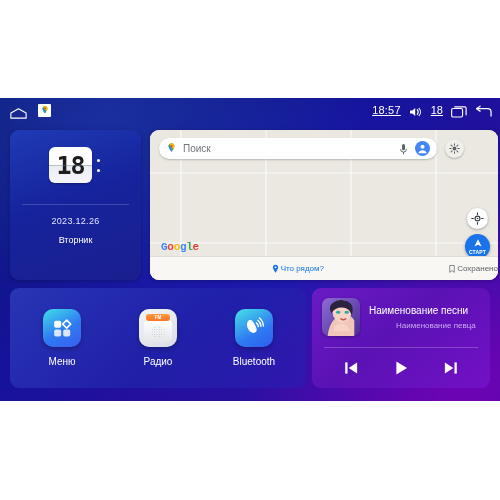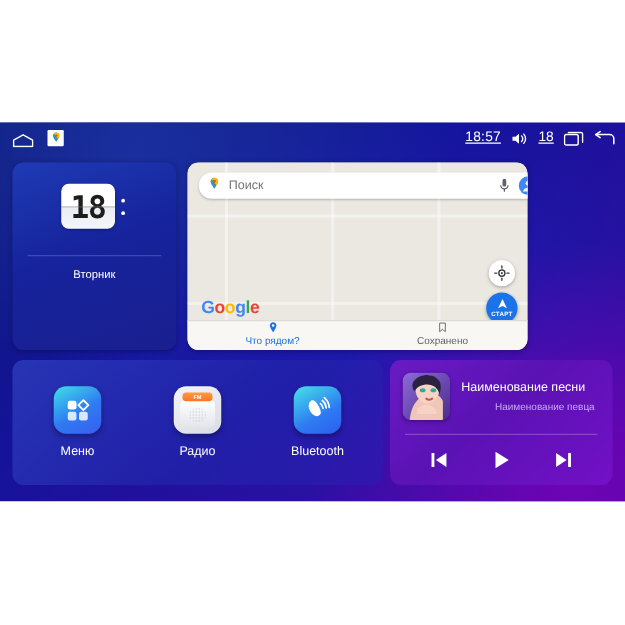--- a/index.html
+++ b/index.html
@@ -86,21 +86,21 @@
   .clock-date {
     text-align: center; color: #dfe4ff; font-size: 9px;
     margin-top: 11px; letter-spacing: .3px;
   }
   .clock-day {
     text-align: center; color: #ffffff; font-size: 9px; margin-top: 9px;
   }
 
   
   #map-widget {
-    left: 150px; top: 32px; width: 272px; height: 150px;
+    left: 150px; top: 32px; width: 348px; height: 150px;
     background: #eae7e0; overflow: hidden;
     box-shadow: 0 1px 4px rgba(0,0,0,.25);
   }
   .map-canvas {
     position: absolute; inset: 0;
     background:
       linear-gradient(90deg, rgba(255,255,255,.45) 0 2px, rgba(0,0,0,0) 2px) 30px 0/85px 100%,
       linear-gradient(0deg, rgba(255,255,255,.4) 0 2px, rgba(0,0,0,0) 2px) 0 44px/100% 70px,
       #eae8e1;
   }
@@ -134,33 +134,33 @@
     position: absolute; right: 8px; top: 104px;
     width: 25px; height: 25px; border-radius: 50%;
     background: #1a73e8; box-shadow: 0 1px 3px rgba(0,0,0,.35);
     display: flex; flex-direction: column; align-items: center; justify-content: center;
   }
   .start-btn .lbl {
     font-size: 5px; color: #fff; font-weight: 700; letter-spacing: .2px; margin-top: 1px;
   }
   .google-logo {
     position: absolute; left: 11px; bottom: 27px;
-    font-size: 14px; font-weight: 700; letter-spacing: -.3px;
-    font-family: Liberation Sans, sans-serif;
+    font-size: 11px; font-weight: 700; letter-spacing: -.3px;
+    font-family: Liberation Mono, monospace;
   }
   .google-logo .b { color: #4285f4; } .google-logo .r { color: #ea4335; }
   .google-logo .y { color: #fbbc05; } .google-logo .g { color: #34a853; }
   .map-tabs {
     position: absolute; left: 0; right: 0; bottom: 0; height: 24px;
     background: #f8f7f4; border-top: 1px solid #dedbd4;
     display: flex;
   }
   .map-tab {
-    flex: 1; display: flex; flex-direction: column;
-    align-items: center; justify-content: flex-start; gap: 1px;
+    flex: 1; display: flex; flex-direction: row;
+    align-items: center; justify-content: flex-end; gap: 1px;
   }
   .map-tab .t { font-size: 8px; }
   .map-tab.active .t { color: #1a73e8; }
   .map-tab.inactive .t { color: #5f6368; }
 
   
   #app-dock {
     left: 10px; top: 190px; width: 296px; height: 100px;
     background: linear-gradient(135deg, rgba(46,62,190,.78) 0%, rgba(33,36,170,.72) 55%, rgba(45,25,175,.74) 100%);
     display: flex; align-items: center; justify-content: space-around;
@@ -275,20 +275,21 @@
     <div class="clock-row">
       <div class="digit-card">
         <span>18</span>
       </div>
       <div class="colon">
           <i></i>
           <i></i>
         </div>
     </div>
     <div class="clock-sep"></div>
+    <div class="clock-date">2023.12.26</div>
     <div class="clock-day">Вторник</div>
   </div>
 
   <div id="map-widget" class="card">
     <div class="map-canvas"></div>
 
     <div class="searchbar">
       <span>
         <svg viewBox="0 0 12 13" width="11" height="12">
           <path d="M6 1.2c1.8 0 3.2 1.4 3.2 3.1 0 2.2-3.2 6.4-3.2 6.4S2.8 6.5 2.8 4.3C2.8 2.6 4.2 1.2 6 1.2z" fill="#34a853"></path>

